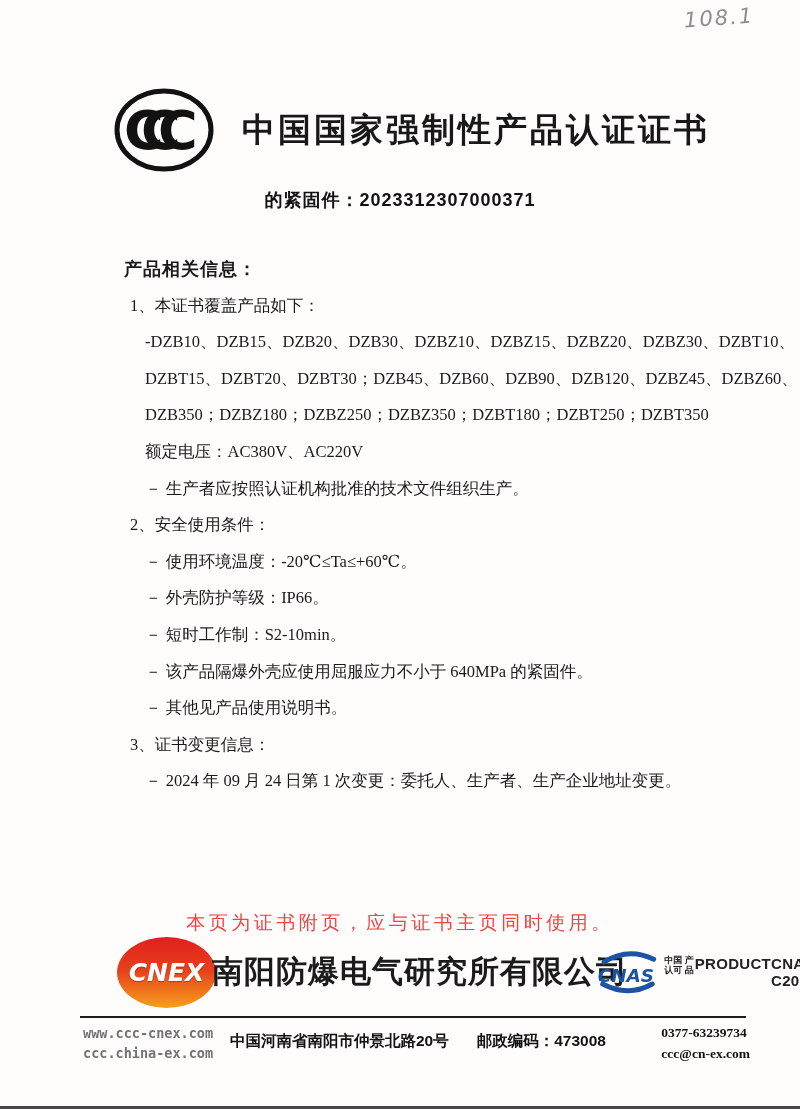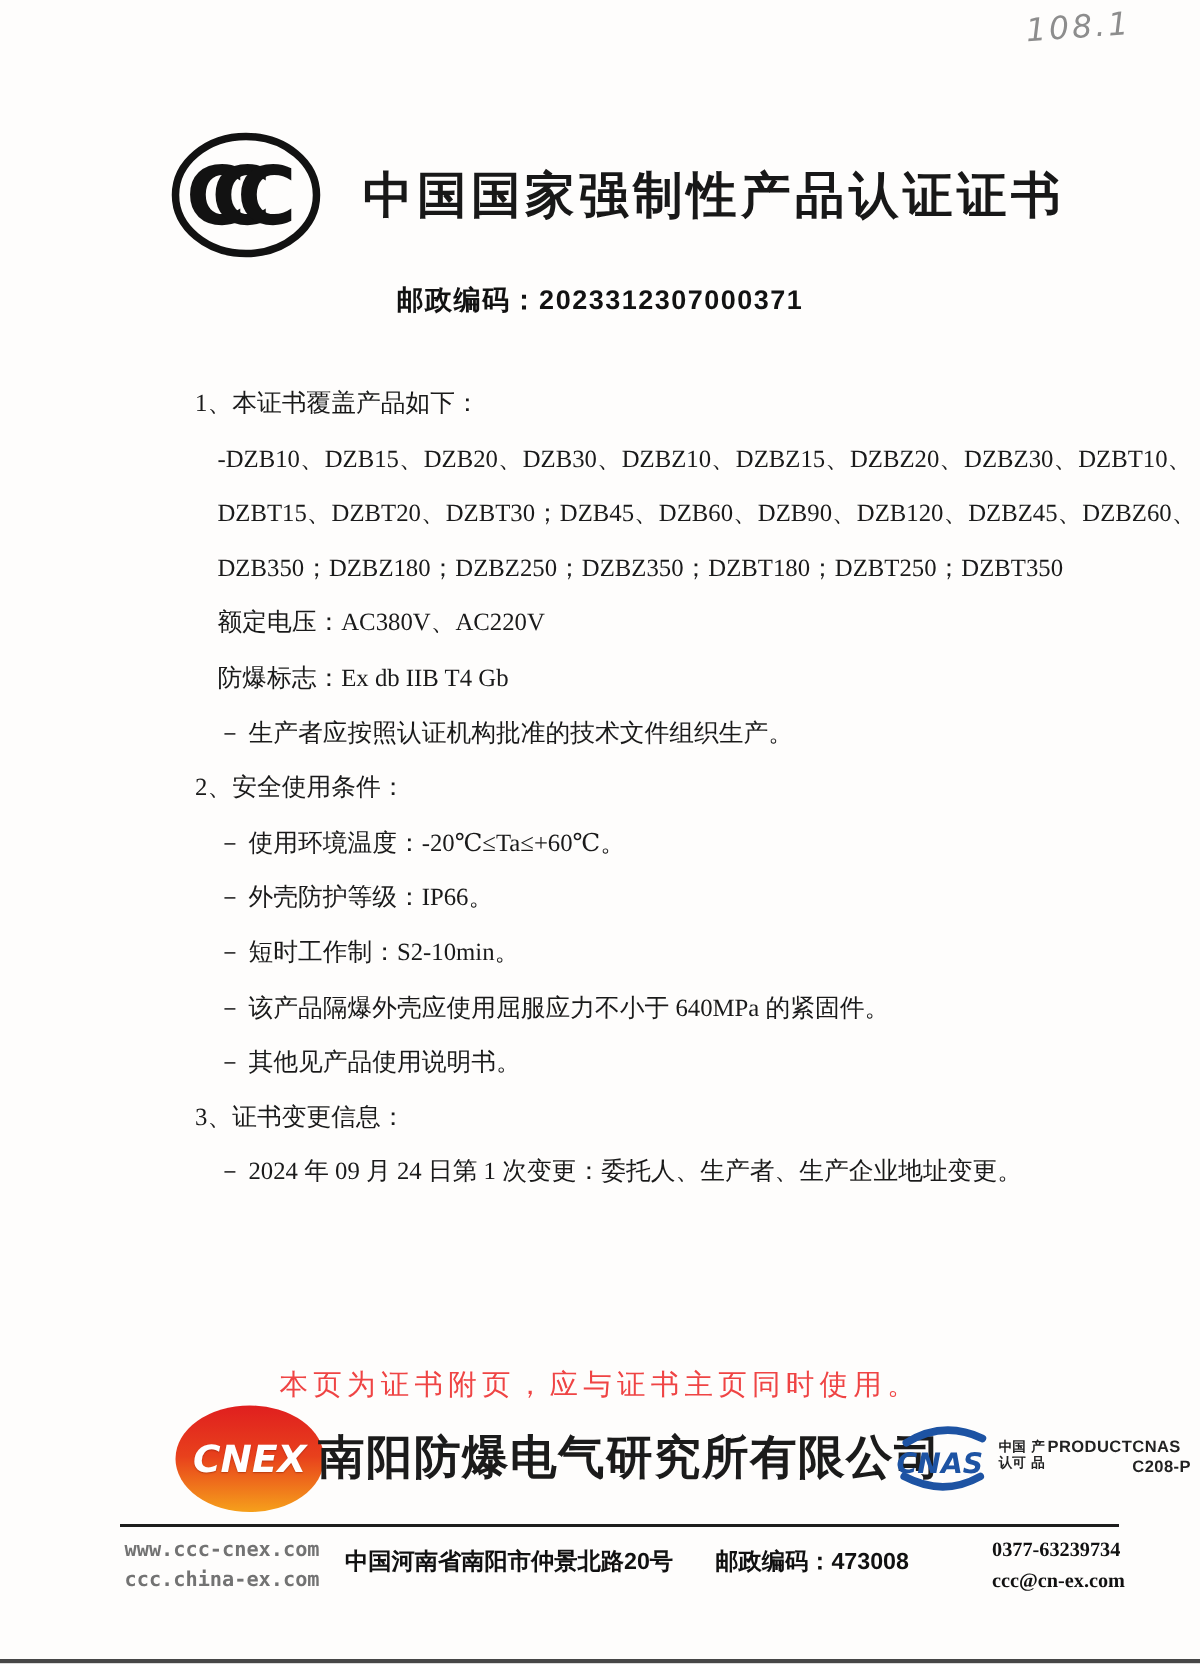--- a/index.html
+++ b/index.html
@@ -49,21 +49,21 @@
     font-size:25px;letter-spacing:0px;text-shadow:0 1px 1px rgba(120,20,0,.45);
   }
   .company{
     position:absolute;top:951px;left:212px;width:376px;text-align:center;
     font-family:"Liberation Sans","DejaVu Sans",sans-serif;font-weight:700;
     font-size:31px;letter-spacing:1px;color:#1b1b1b;white-space:nowrap;
   }
   .cnas-logo{position:absolute;top:942px;left:597px;display:flex;align-items:center;gap:5px;}
   .cnas-side{display:flex;justify-content:center;line-height:1.15;}
   .cnas-side .zh{font-size:9px;font-weight:bold;color:#222;font-family:"Liberation Sans",sans-serif;}
-  .cnas-side .en{font-size:11px;font-weight:bold;color:#222;font-family:"Liberation Sans",sans-serif;letter-spacing:.3px;}
+  .cnas-side .en{font-size:15px;font-weight:bold;color:#222;font-family:"Liberation Sans",sans-serif;letter-spacing:.3px;}
   
   .rule{position:absolute;top:1016px;left:80px;width:666px;height:2px;background:#1d1d1d;}
   .contact-left{
     position:absolute;top:1023px;left:83px;
     font-family:"DejaVu Sans Mono","Liberation Mono",monospace;
     font-size:13.5px;font-weight:bold;line-height:20px;color:#737373;
   }
   .contact-center{
     position:absolute;top:1031px;left:230px;width:430px;white-space:nowrap;
     font-family:"Liberation Sans","DejaVu Sans",sans-serif;font-weight:600;
@@ -90,30 +90,30 @@
       <g font-family="'DejaVu Sans',sans-serif" font-weight="bold" font-size="54" fill="#121212">
         <text x="12" y="63">C</text>
         <text x="29" y="63">C</text>
         <text x="46" y="63">C</text>
       </g>
     </svg>
     <div class="title">中国国家强制性产品认证证书</div>
   </div>
 
   <div class="cert-block">
-    <p class="cert-line"><span>邮政编码：</span><span>2023312307000371</span></p>
+    <p class="cert-line"><span>的紧固件：</span><span>2023312307000371</span></p>
   </div>
 
   <div class="body-text">
+      <p class="line indent-0 bold">产品相关信息：</p>
       <p class="line indent-1">1、本证书覆盖产品如下：</p>
       <p class="line indent-2">-DZB10、DZB15、DZB20、DZB30、DZBZ10、DZBZ15、DZBZ20、DZBZ30、DZBT10、</p>
       <p class="line indent-2">DZBT15、DZBT20、DZBT30；DZB45、DZB60、DZB90、DZB120、DZBZ45、DZBZ60、</p>
       <p class="line indent-2">DZB350；DZBZ180；DZBZ250；DZBZ350；DZBT180；DZBT250；DZBT350</p>
       <p class="line indent-2">额定电压：AC380V、AC220V</p>
-      <p class="line indent-2">防爆标志：Ex db IIB T4 Gb</p>
       <p class="line indent-2">－ 生产者应按照认证机构批准的技术文件组织生产。</p>
       <p class="line indent-1">2、安全使用条件：</p>
       <p class="line indent-2">－ 使用环境温度：-20℃≤Ta≤+60℃。</p>
       <p class="line indent-2">－ 外壳防护等级：IP66。</p>
       <p class="line indent-2">－ 短时工作制：S2-10min。</p>
       <p class="line indent-2">－ 该产品隔爆外壳应使用屈服应力不小于 640MPa 的紧固件。</p>
       <p class="line indent-2">－ 其他见产品使用说明书。</p>
       <p class="line indent-1">3、证书变更信息：</p>
       <p class="line indent-2">－ 2024 年 09 月 24 日第 1 次变更：委托人、生产者、生产企业地址变更。</p>
     </div>

